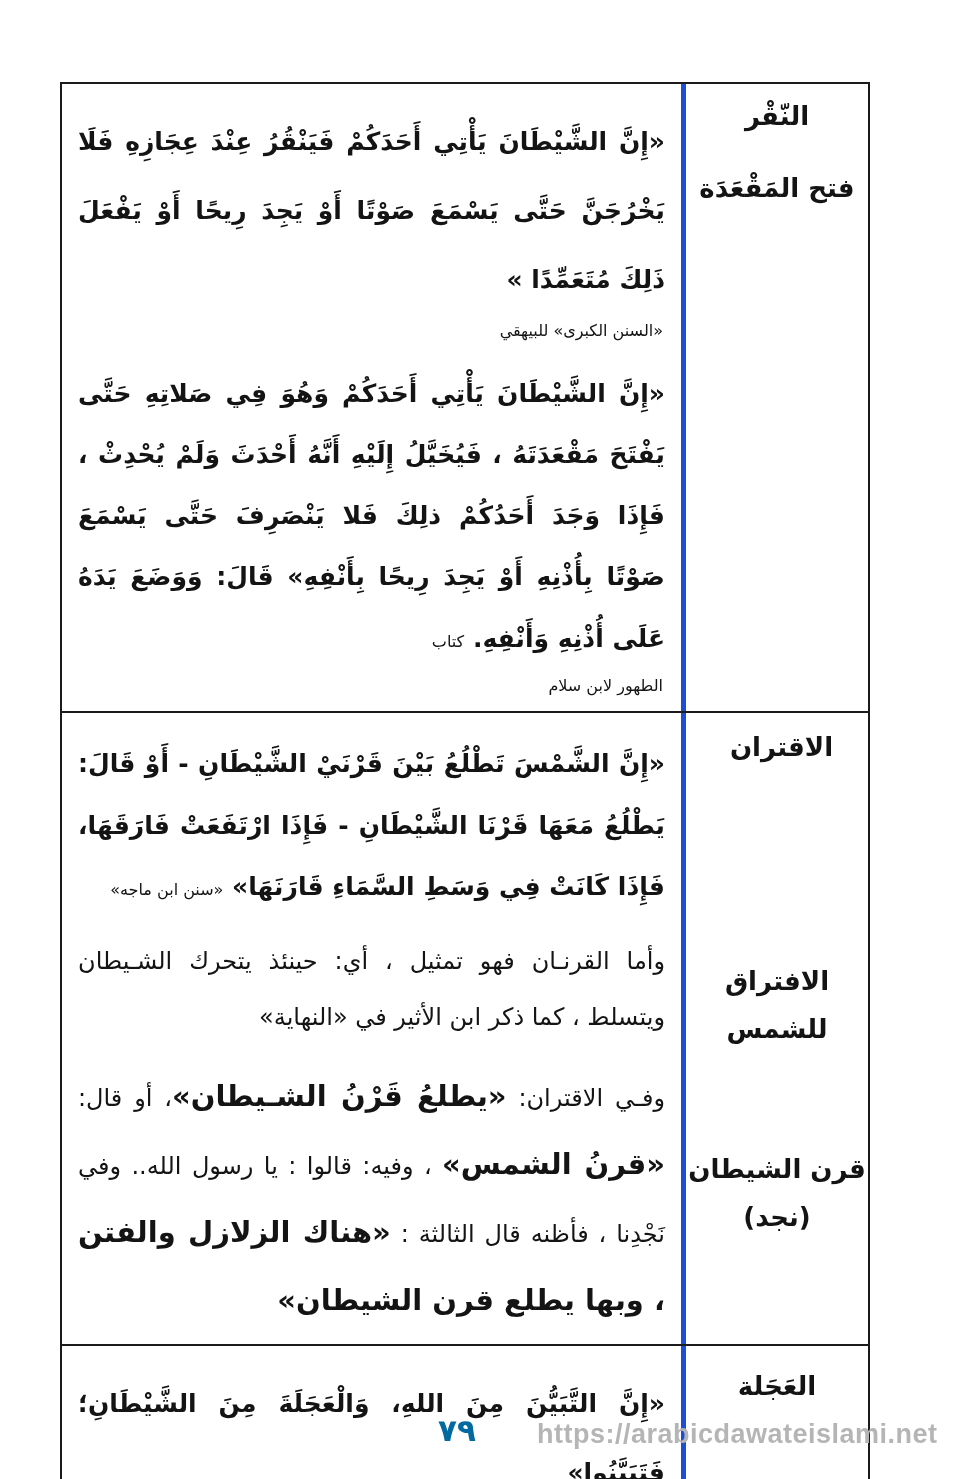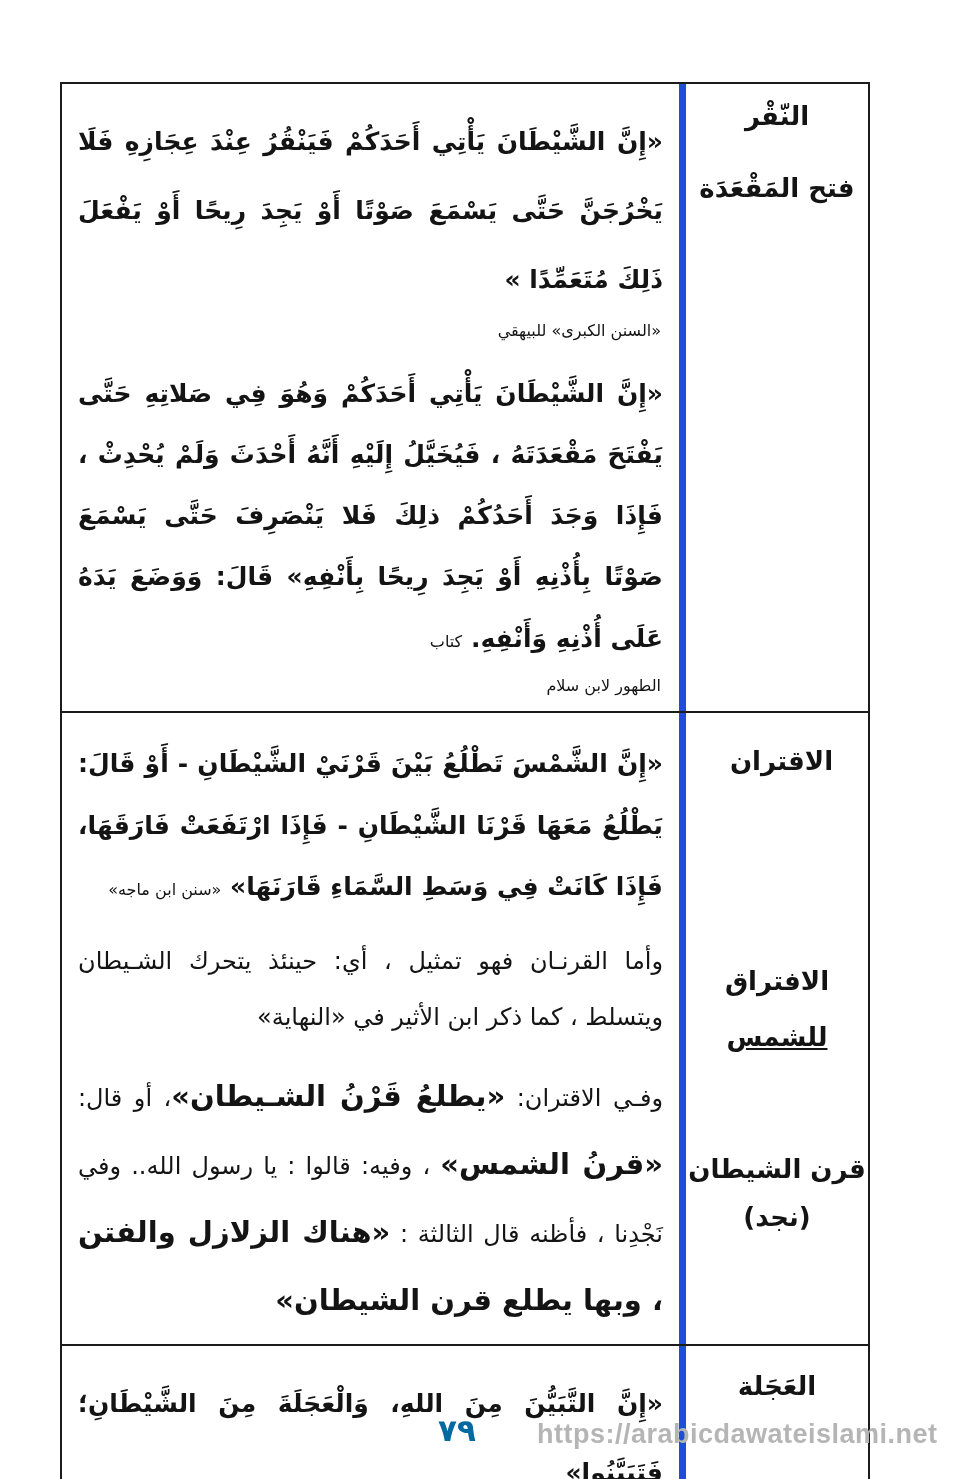--- a/index.html
+++ b/index.html
@@ -18,21 +18,21 @@
     direction:rtl;
     box-sizing:border-box;
   }
   .trow{display:flex;border-bottom:2px solid #1b1b1b;}
   .trow:last-child{border-bottom:none;}
   .r1{min-height:478px;}
   .r2{min-height:600px;}
   .r3{min-height:128px;}
   .cell-label{
     width:182px;flex:0 0 182px;
-    border-left:7px solid #1d4ed8;
+    border-left:5px solid #1d4ed8;
     position:relative;
     text-align:center;
   }
   .cell-text{
     flex:1;
     padding:20px 16px 10px 16px;
     box-sizing:border-box;
   }
   .lbl{
     position:absolute;left:0;right:0;
@@ -63,23 +63,23 @@
     position:absolute;left:537px;top:1419px;
     font-size:27px;letter-spacing:.5px;
     color:#b5b5b5;
     font-family:"Liberation Sans",sans-serif;
     direction:ltr;
     font-weight:bold;
   }
   
   .lbl-naqr{top:16px;}
   .lbl-fath{top:88px;}
-  .lbl-iqtiran{top:32px;margin-left:9px;}
+  .lbl-iqtiran{top:18px;margin-left:9px;}
   .lbl-iftiraq{top:252px;}
-  .lbl-lilshams{top:308px;text-decoration:underline;}
+  .lbl-lilshams{top:300px;}
   .lbl-qarn{top:440px;}
   .lbl-najd{top:488px;}
   .lbl-ajala{top:24px;}
 </style>
 </head>
 <body>
 
 <div class="page">
 
   <div class="htable">

